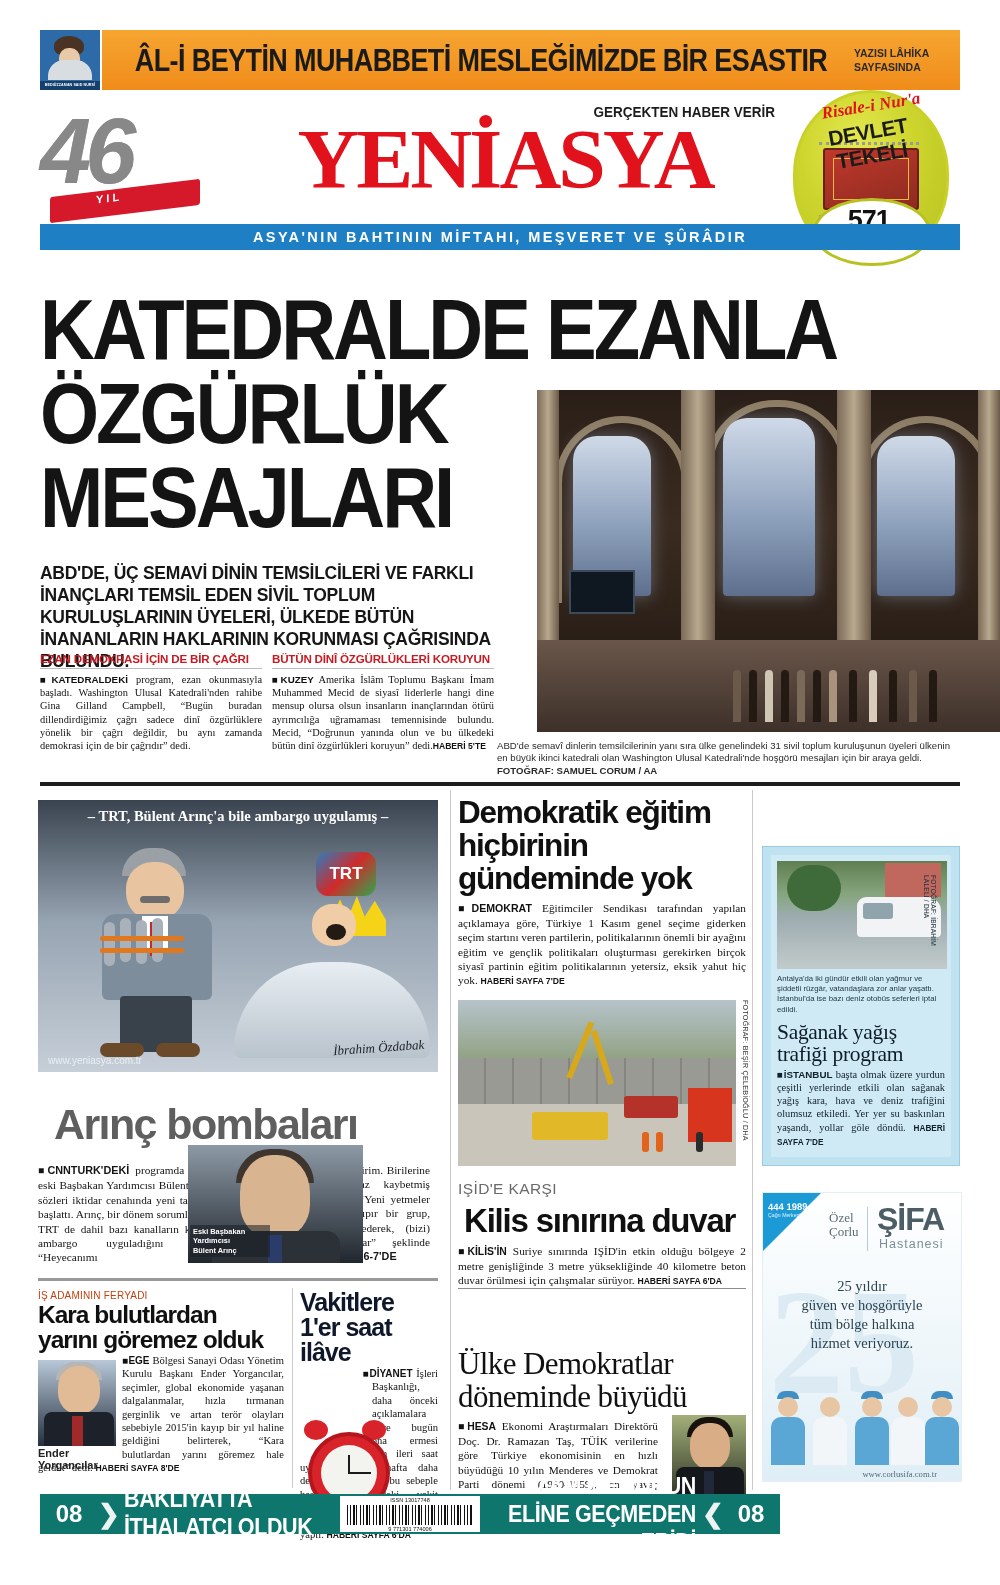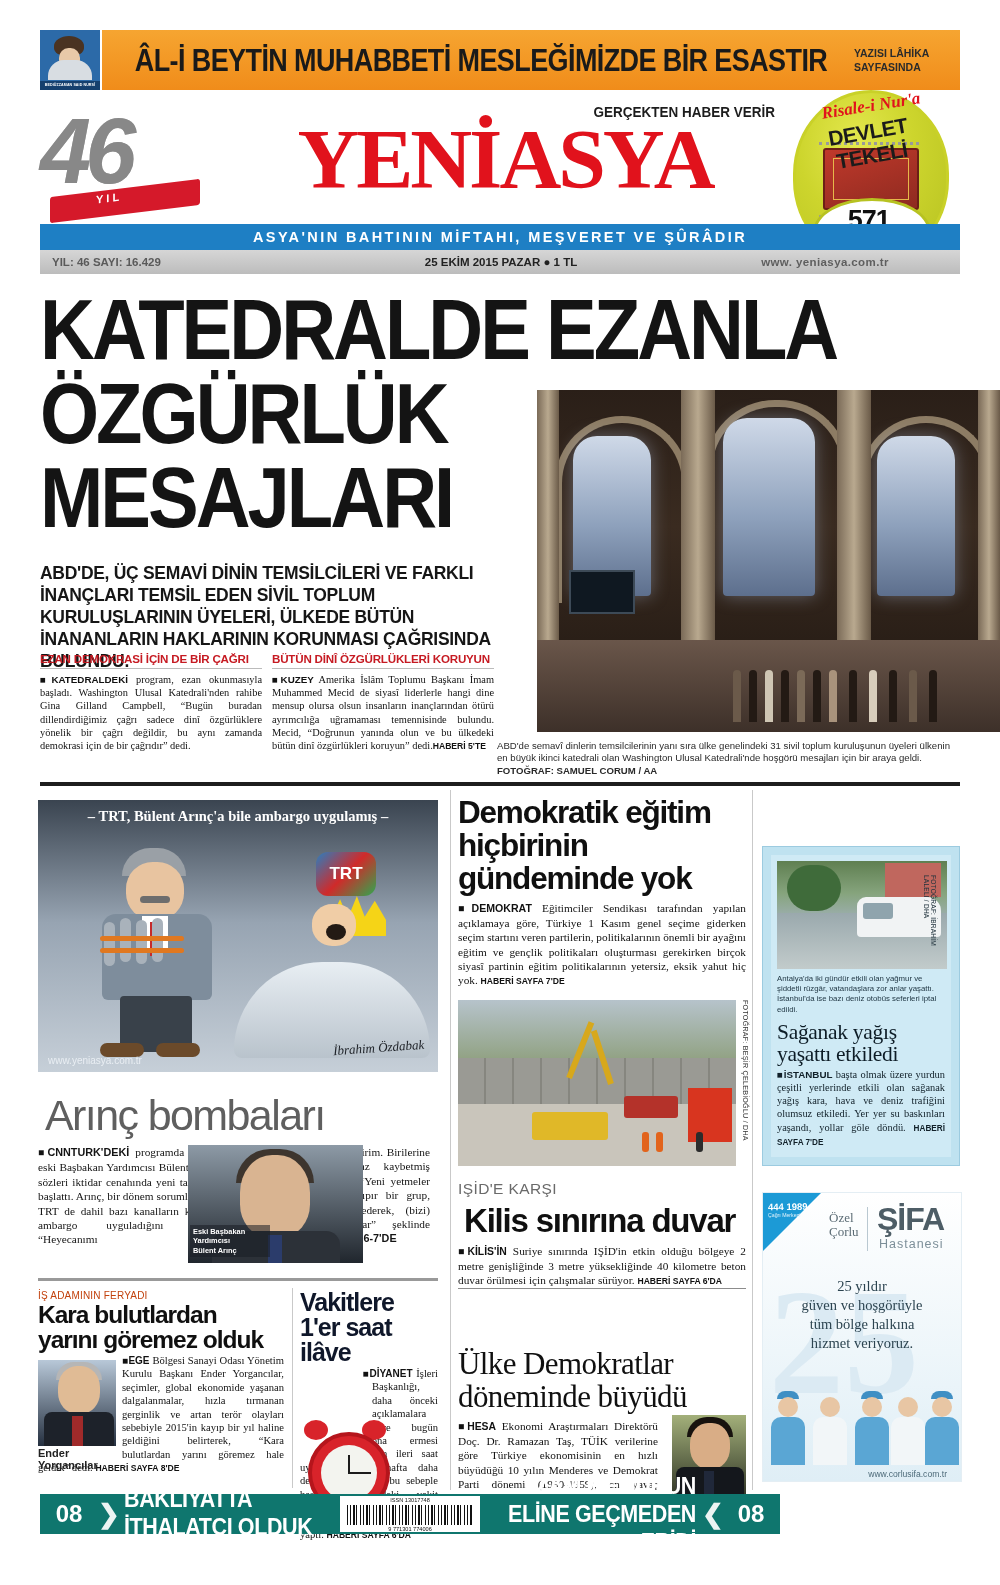--- a/index.html
+++ b/index.html
@@ -138,21 +138,21 @@
   .c-desk{position:absolute;right:8px;bottom:14px;width:196px;height:96px;
     background:linear-gradient(180deg,#e8eef3,#b9c3cc);border-radius:90px 90px 8px 8px;}
   .c-kid{position:absolute;right:52px;top:96px;width:90px;height:62px;}
   .c-kid .khair{position:absolute;right:0;top:0;width:56px;height:40px;background:#f5d417;
     clip-path:polygon(0 60%,18% 8%,32% 55%,48% 0,62% 52%,80% 12%,100% 60%,100% 100%,0 100%);}
   .c-kid .kface{position:absolute;right:30px;top:8px;width:44px;height:42px;background:#f0cda6;border-radius:46%;}
   .c-kid .kmouth{position:absolute;right:40px;top:28px;width:20px;height:16px;background:#231a14;border-radius:50%;}
 
   
   .arinc{position:absolute;left:38px;top:1085px;width:400px;}
-  .arinc h2{margin:7px;font-size:43px;font-weight:normal;letter-spacing:-1.6px;line-height:46px;color:#5f5f5f;}
+  .arinc h2{margin:16px;font-size:43px;font-weight:bold;letter-spacing:-1.6px;line-height:46px;color:#5f5f5f;}
   .arinc .cols{margin-top:6px;display:flex;gap:12px;font-size:11.3px;line-height:14.4px;
     text-align:justify;font-family:"Liberation Serif",serif;color:#141414;}
   .arinc .cols > div{width:190px;}
   .arinc b.kick{font-family:"Liberation Sans",sans-serif;font-weight:bold;font-size:10.8px;}
   .arinc-photo{position:absolute;left:150px;top:60px;width:175px;height:118px;overflow:hidden;
     background:linear-gradient(180deg,#8d9aa6,#20262d);}
   .arinc-photo .ph-head{position:absolute;left:52px;top:10px;width:70px;height:82px;background:#d9b491;border-radius:46% 46% 40% 40%;}
   .arinc-photo .ph-hair{position:absolute;left:48px;top:4px;width:78px;height:34px;background:#3d352e;border-radius:40px 40px 0 0;}
   .arinc-photo .ph-suit{position:absolute;left:24px;top:86px;width:128px;height:36px;background:#2c3138;border-radius:14px 14px 0 0;}
   .arinc-photo .ph-tie{position:absolute;left:80px;top:90px;width:14px;height:32px;background:#2b3c6b;}
@@ -255,22 +255,22 @@
   .ad .big25{position:absolute;left:6px;top:74px;font-size:150px;color:#dbeaf3;font-weight:bold;
     font-family:"Liberation Serif",serif;line-height:150px;z-index:0;}
   .ad .slog{position:absolute;left:8px;top:84px;width:182px;text-align:center;z-index:2;
     font-family:"Liberation Serif",serif;font-size:14.5px;line-height:19px;color:#2c4450;}
   .ad .docs{position:absolute;left:0;right:0;bottom:16px;height:84px;}
   .ad .doc{position:absolute;bottom:0;}
   .ad .doc .hd{width:20px;height:20px;border-radius:50%;background:#e8c6a4;margin:0 auto;}
   .ad .doc .cp{width:22px;height:8px;border-radius:8px 8px 0 0;background:#3f8fc4;margin:0 auto -2px;}
   .ad .doc .bd{width:34px;height:48px;background:#5aa6d4;border-radius:10px 10px 0 0;}
   .ad .doc.white .bd{background:#f2f6f8;}
-  .ad .url{position:absolute;right:14px;bottom:2px;font-size:8.6px;color:#4e6b7a;
-    font-family:Liberation Sans, sans-serif;}
+  .ad .url{position:absolute;right:24px;bottom:2px;font-size:8.6px;color:#4e6b7a;
+    font-family:Liberation Serif, serif;}
 
   
   .botbar{position:absolute;left:40px;top:1494px;width:740px;height:40px;background:#0f766e;
     display:flex;align-items:center;color:#fff;}
   .botbar .pg{width:58px;text-align:center;font-size:24px;font-weight:bold;}
   .botbar .chev{width:20px;font-size:26px;font-weight:bold;line-height:26px;color:#fff;opacity:.92;}
   .botbar .t{flex:1;font-size:21.5px;font-weight:bold;letter-spacing:-0.4px;transform:scaleY(1.12);}
   .botbar .tl{text-align:left;padding-left:6px;}
   .botbar .tr{text-align:right;padding-right:6px;}
   .barcode{width:140px;height:36px;background:#fff;position:relative;flex:none;margin:0 6px;}
@@ -320,25 +320,20 @@
       <div class="seal-devlet">DEVLET TEKELİ</div>
       <div class="seal-circle">
         <div class="seal-num">571.</div>
         <div class="seal-gun">GÜN</div>
       </div>
     </div>
   </div>
 
   <div class="blue-bar">ASYA'NIN BAHTININ MİFTAHI, MEŞVERET VE ŞÛRÂDIR</div>
 
-  <div class="gray-bar">
-    <div class="gb-left">YIL: 46  SAYI: 16.429</div>
-    <div class="gb-mid">25 EKİM 2015 PAZAR ● 1 TL</div>
-    <div class="gb-right">www. yeniasya.com.tr</div>
-  </div>
 
   <div class="lead">
     <h1 class="l1">KATEDRALDE EZANLA</h1>
     <h1 class="l2">ÖZGÜRLÜK</h1>
     <h1 class="l3">MESAJLARI</h1>
 
     <div class="lead-photo">
       <div class="cath">
         <div class="arch" style="left:18px;top:26px;width:120px;height:180px;"></div>
         <div class="arch" style="left:168px;top:10px;width:130px;height:200px;"></div>
@@ -555,21 +550,21 @@
         <div class="bld"></div>
         <div class="water"></div>
         <div class="van">
             <div class="w"></div>
           </div>
         <div class="flood-credit">FOTOĞRAF: İBRAHİM LALELİ / DHA</div>
       </div>
       <div class="cap">Antalya'da iki gündür etkili olan yağmur ve şiddetli rüzgâr, vatandaşlara zor anlar yaşattı. İstanbul'da ise bazı deniz otobüs seferleri iptal edildi.</div>
       <h3>
         <span>Sağanak yağış</span><br>
-        <span>yaşattı etkiledi</span>
+        <span>trafiği program</span>
       </h3>
       <div class="body">
         <span style="font-weight:bold;font-family:'Liberation Sans',sans-serif;font-size:9.8px;">■</span><b style="font-family:'Liberation Sans',sans-serif;font-size:9.8px;">İSTANBUL</b><span> başta olmak üzere yurdun çeşitli yerlerinde etkili olan sağanak yağış kara, hava ve deniz trafiğini olumsuz etkiledi. Yer yer su baskınları yaşandı, yollar göle döndü.</span> <b style="font-family:'Liberation Sans',sans-serif;font-size:8.2px;">HABERİ SAYFA 7'DE</b>
       </div>
     </div>
   </div>
 
   <div class="ad">
     <div class="corner"></div>
     <div class="phone">444 1989</div>

